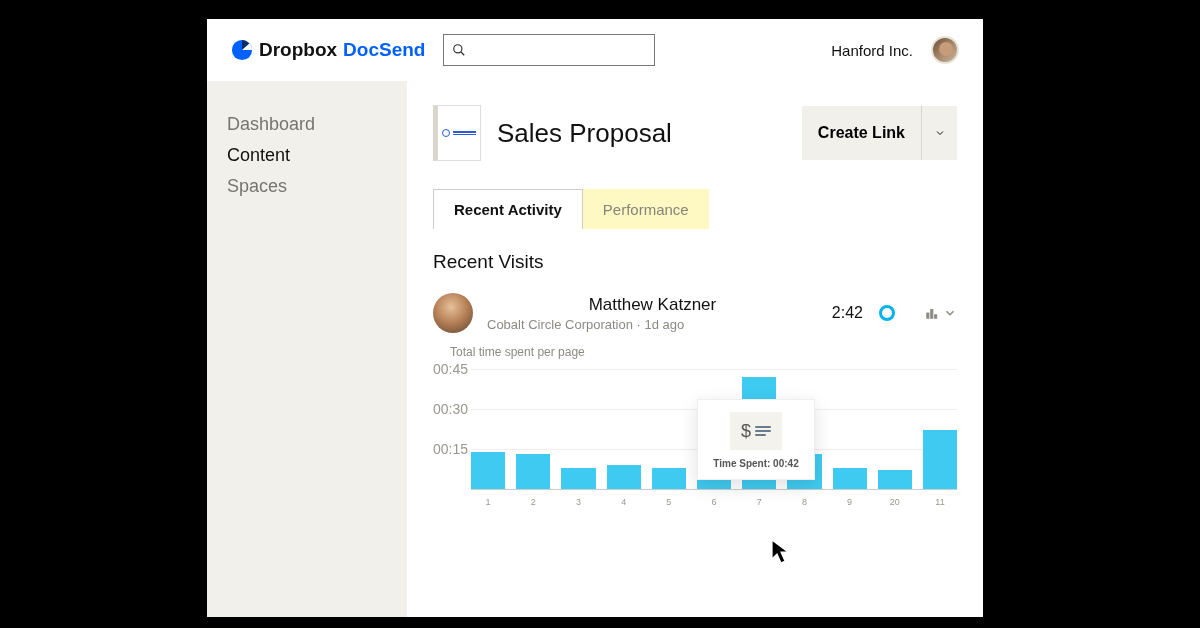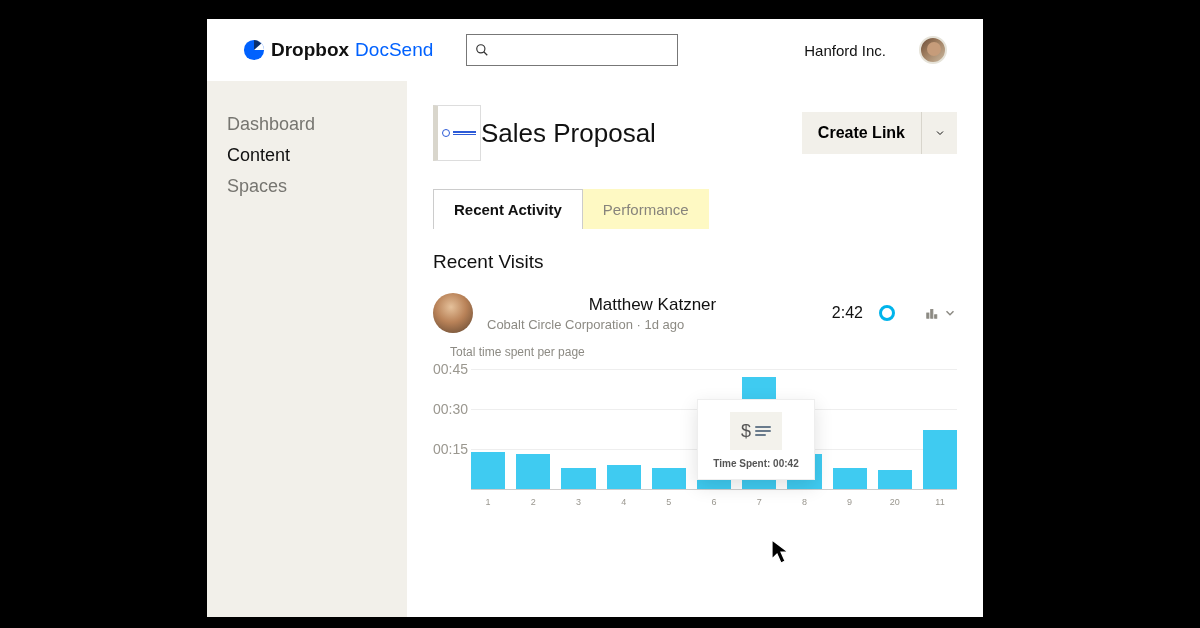--- a/index.html
+++ b/index.html
@@ -16,41 +16,41 @@
     top: 19px;
     width: 776px;
     height: 598px;
     background: #fff;
     overflow: hidden;
   }
   
   .header {
     display: flex;
     align-items: center;
-    padding: 14px 36px;
+    padding: 14px 24px;
     height: 62px;
-    gap: 33px;
+    gap: 18px;
   }
   .logo-box {
     display: flex;
     align-items: center;
     gap: 6px;
   }
   .logo-mark {
     width: 22px; height: 22px;
     position: relative;
   }
   .logo-mark svg { width:22px; height:22px; }
   .brand-main {
     font-weight: 700;
     font-size: 19px;
     color:#111;
   }
   .brand-sub {
-    font-weight: 400;
+    font-weight: 700;
     font-size: 19px;
     color:#0061FE;
   }
   .search-box {
     width: 212px;
     height: 32px;
     border: 1px solid #777;
     display: flex;
     align-items: center;
     padding: 0 8px;
@@ -90,20 +90,21 @@
   .nav-item.active { color:#111; font-weight:500; }
   
   .main {
     flex:1;
     padding: 24px 26px 0 26px;
     position:relative;
   }
   .title-row {
     display:flex;
     align-items:center;
+    gap: 16px;
     margin-bottom: 28px;
   }
   .doc-thumb {
     width: 48px;
     height: 56px;
     border: 1px solid #ddd;
     background: #fff;
     border-left: 5px solid #d9d6cc;
     display:flex;
     align-items:center;
@@ -122,21 +123,21 @@
   .page-title {
     font-size: 26px;
     font-weight: 400;
     color:#111;
     flex:1;
   }
   .create-link-btn {
     background:#f2f0ea;
     display:flex;
     align-items:center;
-    height: 42px;
+    height: 54px;
   }
   .create-link-btn .lbl{
     font-weight:700;
     font-size:16px;
     padding: 0 16px;
   }
   .create-link-btn .caret{
     border-left:1px solid #d8d5cc;
     height:100%;
     width:36px;

